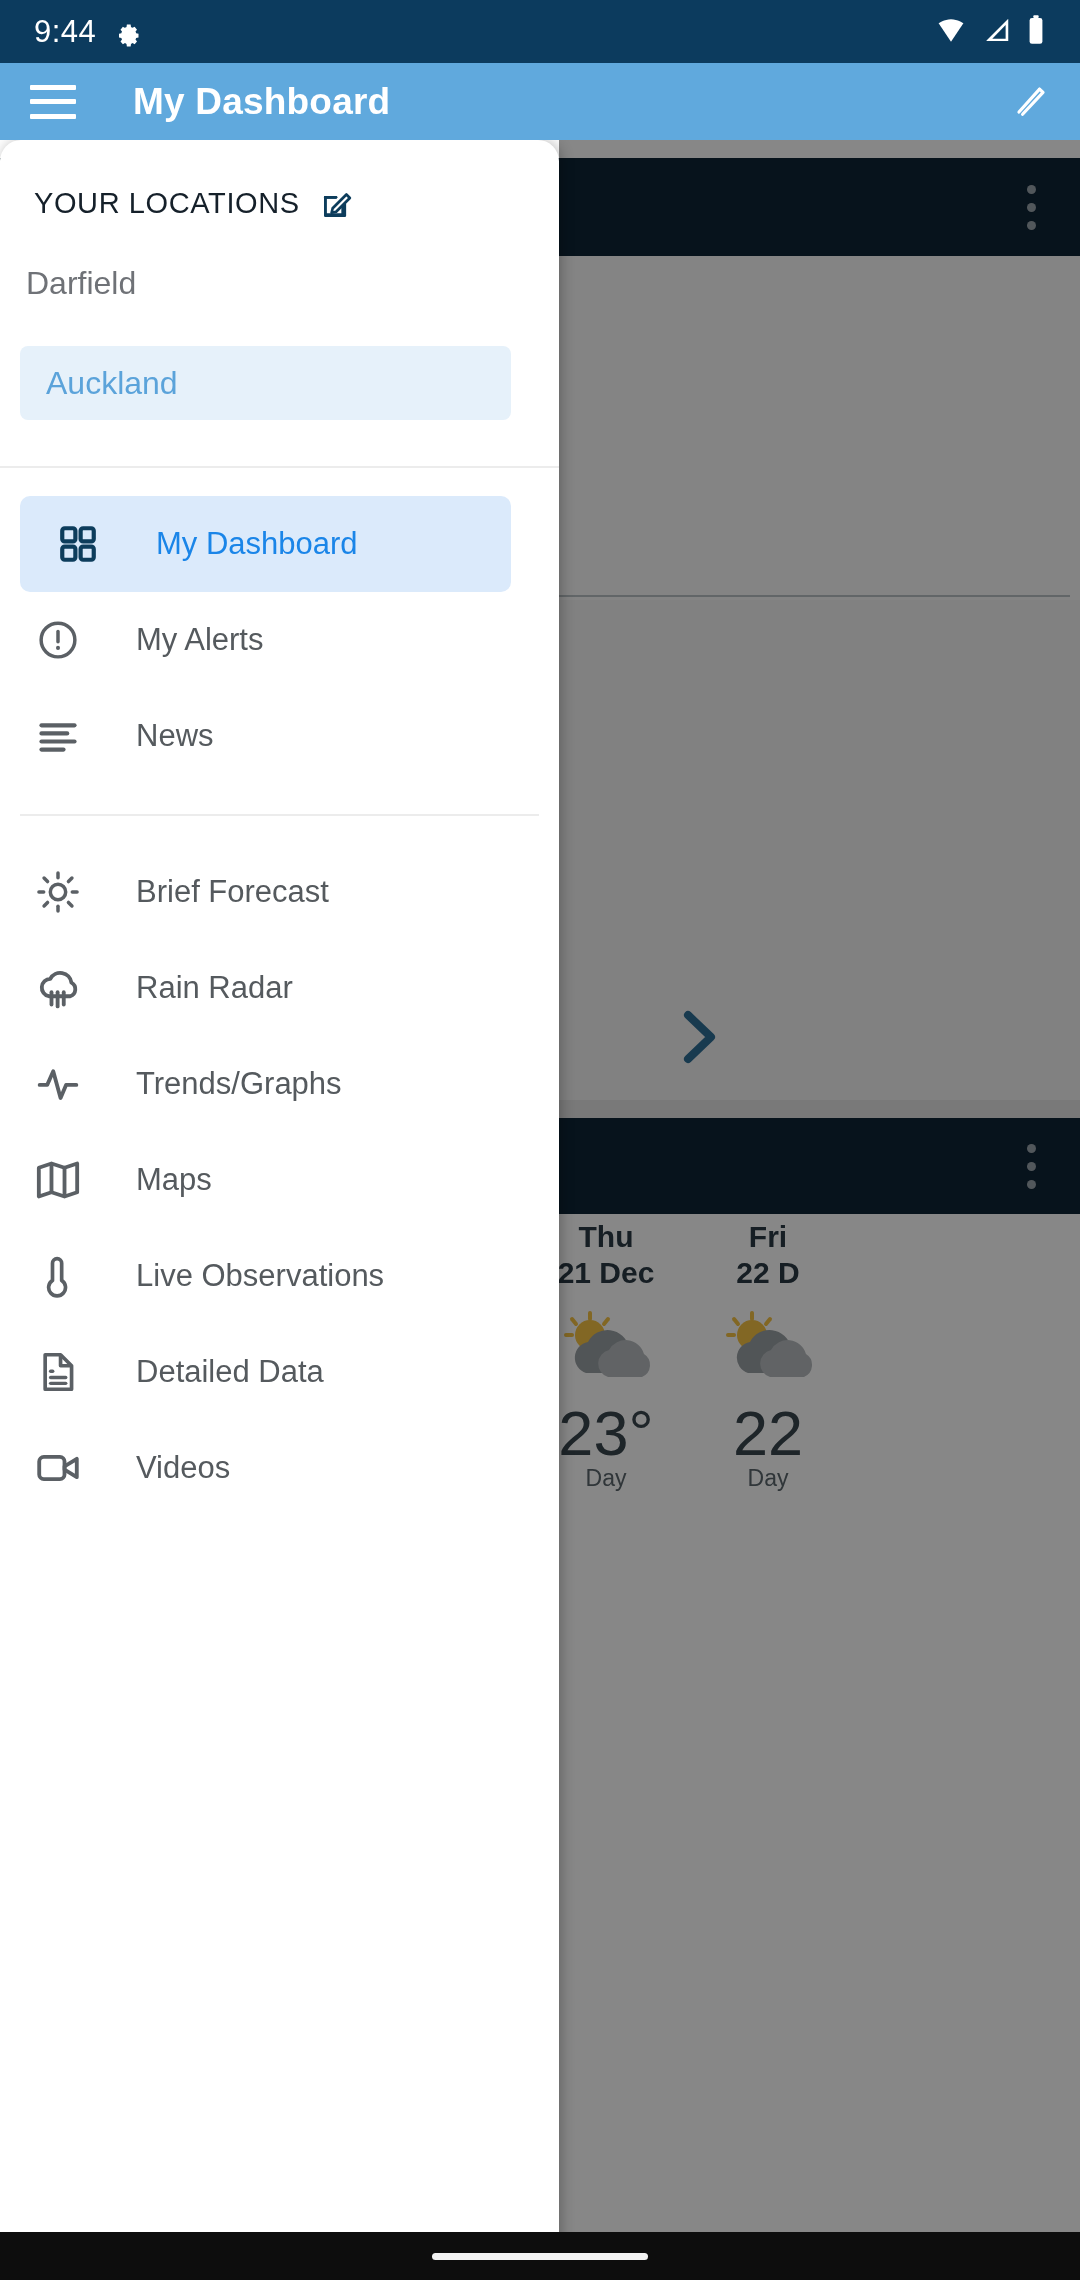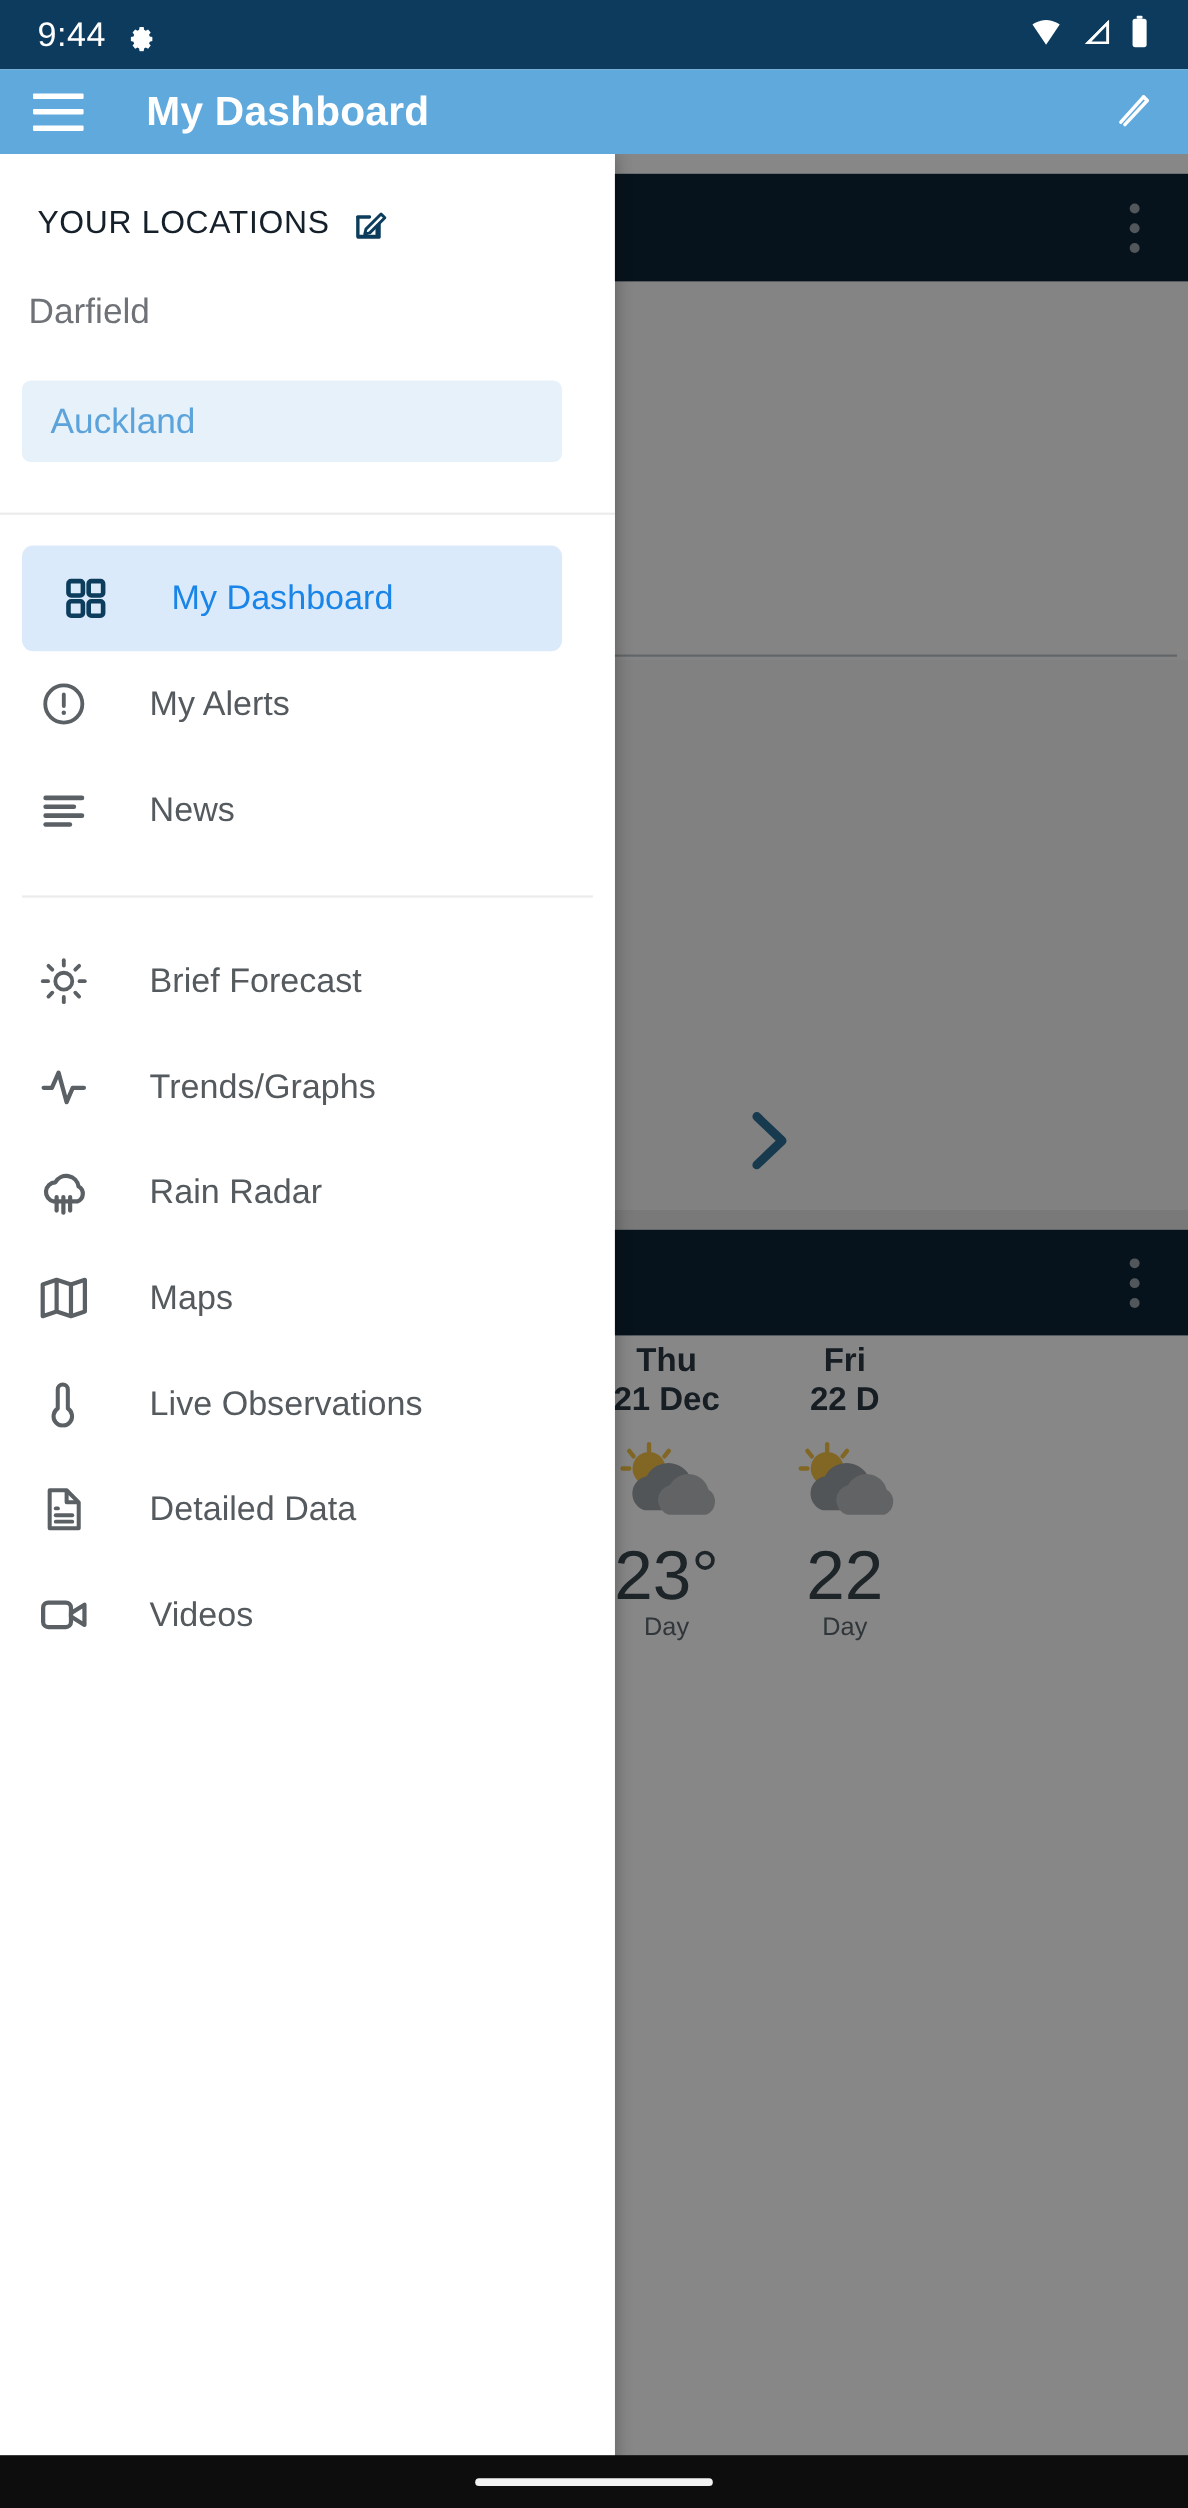--- a/index.html
+++ b/index.html
@@ -65,20 +65,21 @@
     position:absolute; left:559px; top:140px; width:521px; height:2140px;
     background:rgba(0,0,0,0.47);
     pointer-events:none;
   }
 
   
   #drawer{
     position:absolute; left:0; top:140px; width:559px; height:2140px;
     background:#ffffff; overflow:hidden;
     box-shadow:2px 0 14px rgba(0,0,0,.28);
+    border-radius:21px;
   }
   .sec-head{
     display:flex; align-items:center; gap:20px;
     padding:47px 0 0 34px; color:#15202a; font-size:29px; letter-spacing:.6px;
   }
   .loc{
     height:74px; display:flex; align-items:center;
     padding-left:26px; font-size:32px; color:#6f7277; font-weight:400;
     margin-top:26px;
   }
@@ -272,39 +273,39 @@
               <line x1="4.4" y1="19.6" x2="6.3" y2="17.7"></line>
               <line x1="17.7" y1="6.3" x2="19.6" y2="4.4"></line>
             </g>
           </svg>
         </span>
         <span class="lbl">Brief Forecast</span>
       </div>
 
       <div class="nav-item">
         <span class="ico">
-          <svg width="44" height="44" viewBox="0 0 24 24" fill="none" xmlns="http://www.w3.org/2000/svg">
-            <path d="M2 12.5 h4.1 L9.4 5 l4 14.6 L16.4 12.5 H22" stroke="#5b6065" stroke-width="2.1" stroke-linecap="round" stroke-linejoin="round"></path>
-          </svg>
-        </span>
-        <span class="lbl">Trends/Graphs</span>
-      </div>
-
-      <div class="nav-item">
-        <span class="ico">
           <svg width="46" height="46" viewBox="0 0 24 24" fill="none" xmlns="http://www.w3.org/2000/svg">
             <path d="M7.2 16.3 A4.6 4.6 0 0 1 8 7.2 A5.9 5.9 0 0 1 19 9.2 A3.9 3.9 0 0 1 18.4 16.3 H7.2 Z" stroke="#5b6065" stroke-width="2" stroke-linejoin="round"></path>
             <g stroke="#5b6065" stroke-width="2" stroke-linecap="round">
               <line x1="8.6" y1="14.2" x2="8.6" y2="20.6"></line>
               <line x1="11.8" y1="14.2" x2="11.8" y2="21.6"></line>
               <line x1="15" y1="14.2" x2="15" y2="20.6"></line>
             </g>
           </svg>
         </span>
         <span class="lbl">Rain Radar</span>
+      </div>
+
+      <div class="nav-item">
+        <span class="ico">
+          <svg width="44" height="44" viewBox="0 0 24 24" fill="none" xmlns="http://www.w3.org/2000/svg">
+            <path d="M2 12.5 h4.1 L9.4 5 l4 14.6 L16.4 12.5 H22" stroke="#5b6065" stroke-width="2.1" stroke-linecap="round" stroke-linejoin="round"></path>
+          </svg>
+        </span>
+        <span class="lbl">Trends/Graphs</span>
       </div>
 
 
       <div class="nav-item">
         <span class="ico">
           <svg width="46" height="46" viewBox="0 0 24 24" fill="none" xmlns="http://www.w3.org/2000/svg">
             <path d="M2 5.6 L8.6 3.4 L15.4 5.6 L22 3.4 V18.4 L15.4 20.6 L8.6 18.4 L2 20.6 Z" stroke="#5b6065" stroke-width="2" stroke-linejoin="round"></path>
             <line x1="8.6" y1="3.4" x2="8.6" y2="18.4" stroke="#5b6065" stroke-width="2"></line>
             <line x1="15.4" y1="5.6" x2="15.4" y2="20.6" stroke="#5b6065" stroke-width="2"></line>
           </svg>

